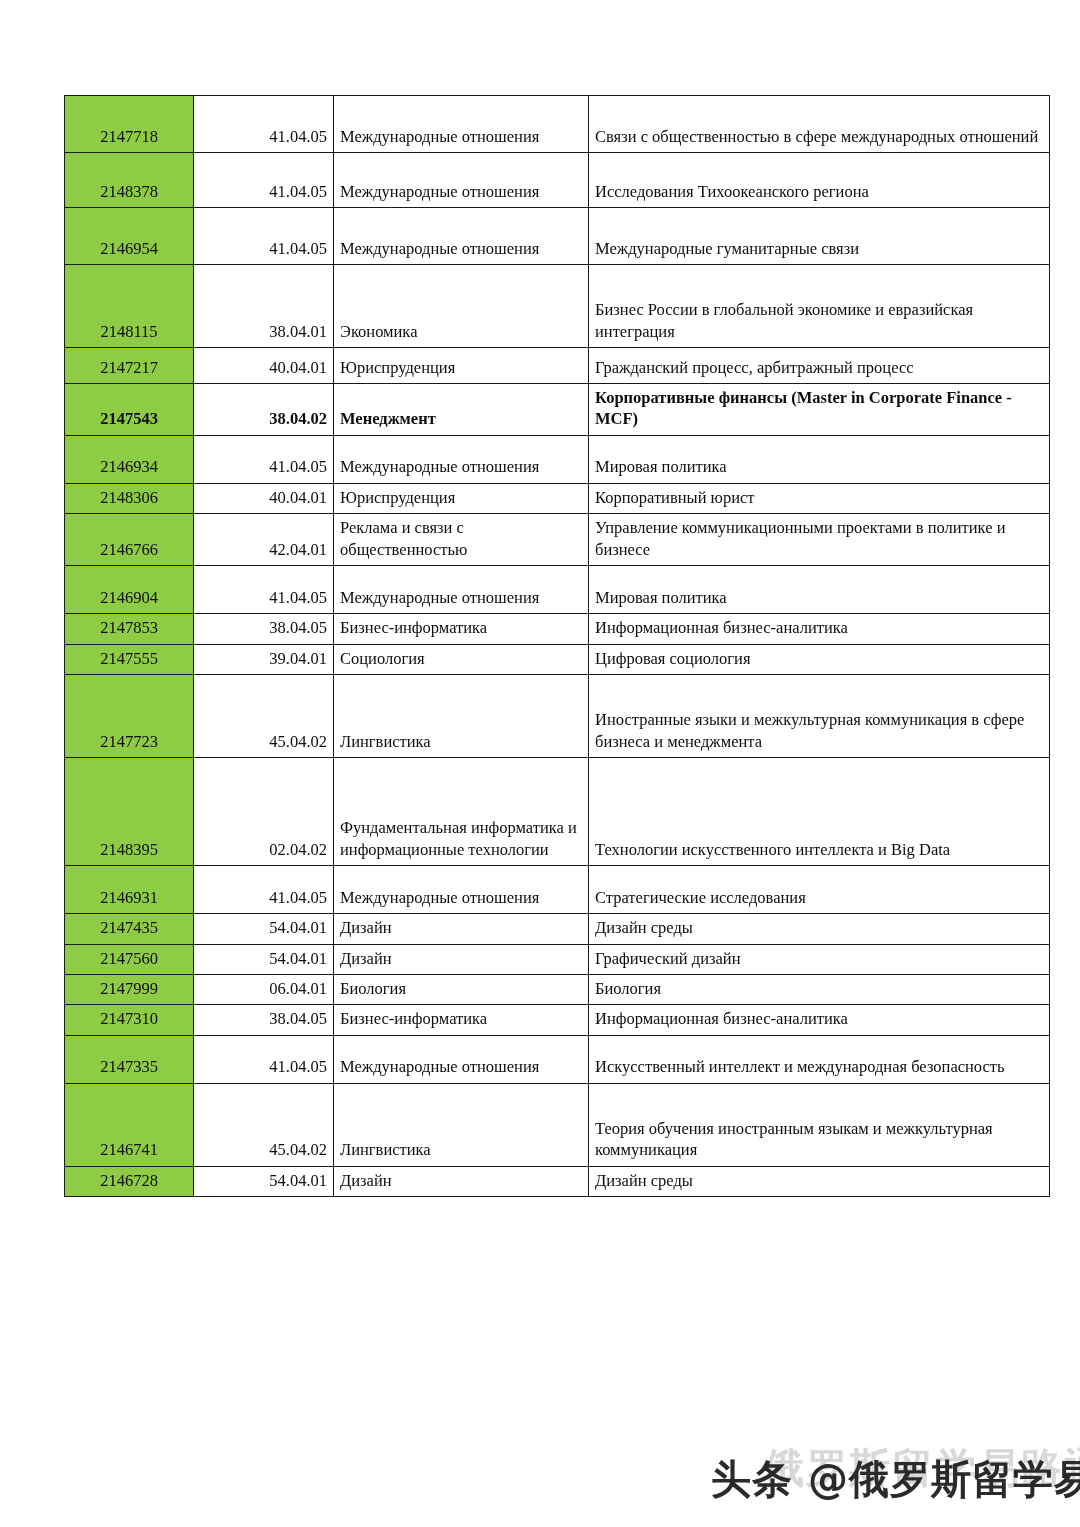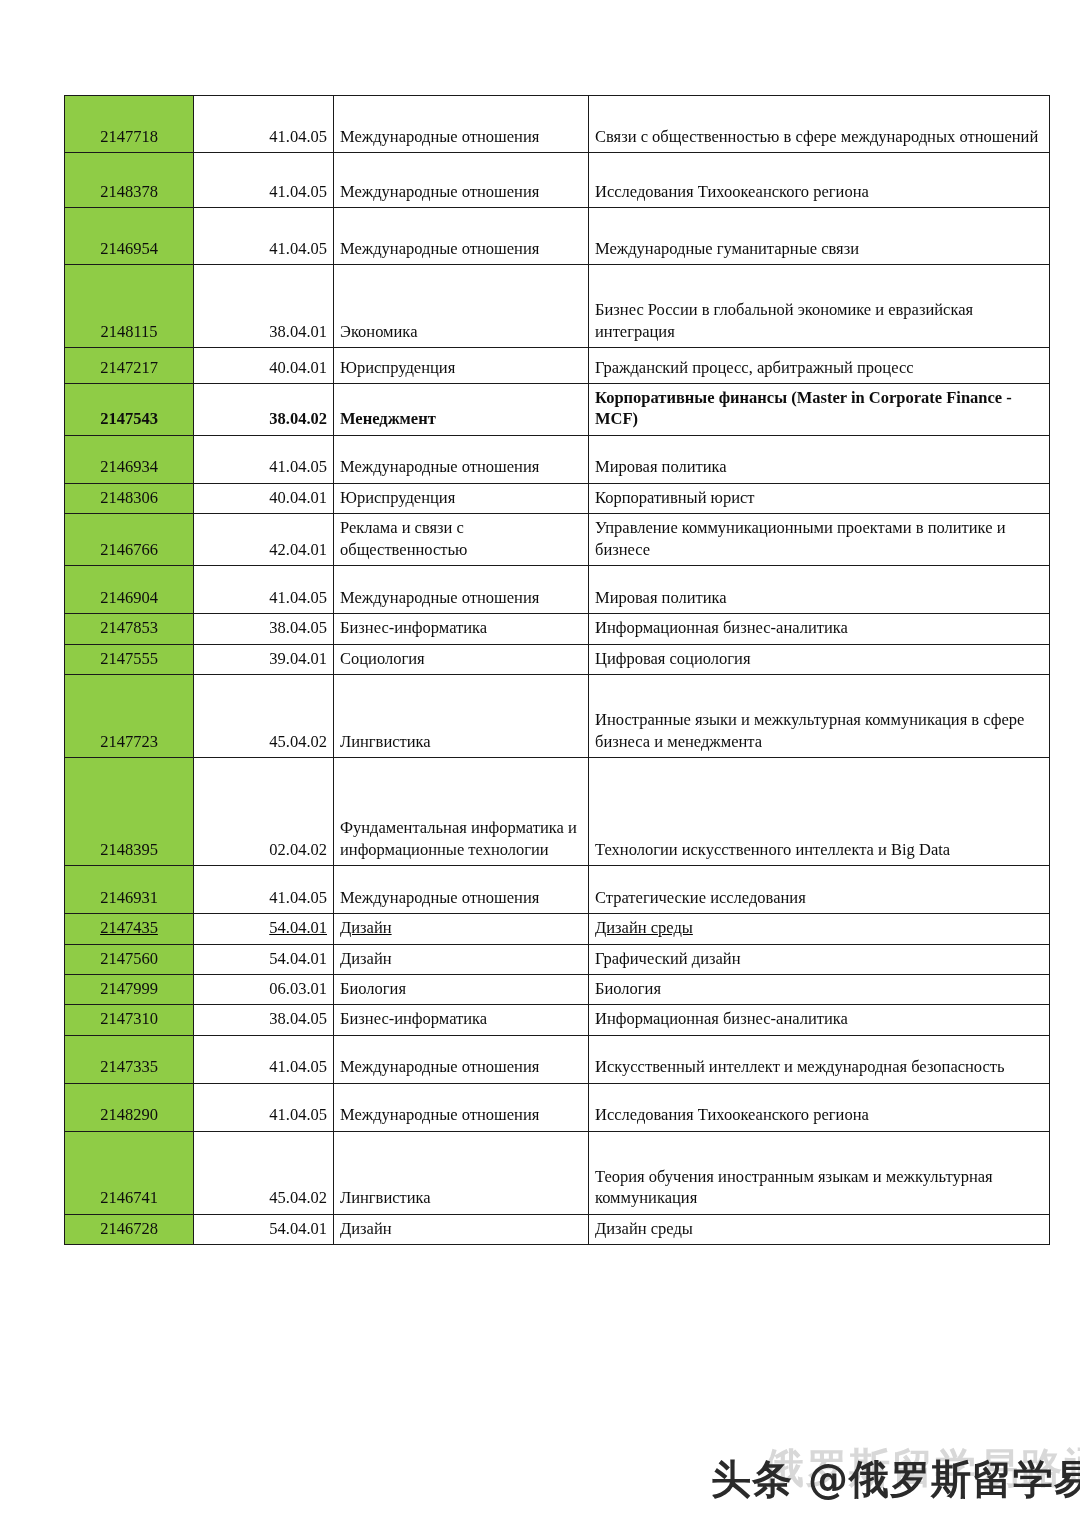--- a/index.html
+++ b/index.html
@@ -164,55 +164,49 @@
           <td class="code-cell">02.04.02</td>
           <td class="dir-cell">Фундаментальная информатика и информационные технологии</td>
           <td class="prog-cell">Технологии искусственного интеллекта и Big Data</td>
         </tr>
         <tr style="height: 48px;">
           <td class="id-cell">2146931</td>
           <td class="code-cell">41.04.05</td>
           <td class="dir-cell">Международные отношения</td>
           <td class="prog-cell">Стратегические исследования</td>
         </tr>
-        <tr style="height: 25px; text-decoration: underline;">
+        <tr style="height: 25px;">
           <td class="id-cell">2147435</td>
           <td class="code-cell">54.04.01</td>
           <td class="dir-cell">Дизайн</td>
           <td class="prog-cell">Дизайн среды</td>
         </tr>
         <tr style="height: 25px;">
           <td class="id-cell">2147560</td>
           <td class="code-cell">54.04.01</td>
           <td class="dir-cell">Дизайн</td>
           <td class="prog-cell">Графический дизайн</td>
         </tr>
         <tr style="height: 25px;">
           <td class="id-cell">2147999</td>
-          <td class="code-cell">06.03.01</td>
+          <td class="code-cell">06.04.01</td>
           <td class="dir-cell">Биология</td>
           <td class="prog-cell">Биология</td>
         </tr>
         <tr style="height: 25px;">
           <td class="id-cell">2147310</td>
           <td class="code-cell">38.04.05</td>
           <td class="dir-cell">Бизнес-информатика</td>
           <td class="prog-cell">Информационная бизнес-аналитика</td>
         </tr>
         <tr style="height: 48px; padding-left: 35px;">
           <td class="id-cell">2147335</td>
           <td class="code-cell">41.04.05</td>
           <td class="dir-cell">Международные отношения</td>
           <td class="prog-cell">Искусственный интеллект и международная безопасность</td>
-        </tr>
-        <tr style="height: 48px;">
-          <td class="id-cell">2148290</td>
-          <td class="code-cell">41.04.05</td>
-          <td class="dir-cell">Международные отношения</td>
-          <td class="prog-cell">Исследования Тихоокеанского региона</td>
         </tr>
         <tr style="height: 83px;">
           <td class="id-cell">2146741</td>
           <td class="code-cell">45.04.02</td>
           <td class="dir-cell">Лингвистика</td>
           <td class="prog-cell">Теория обучения иностранным языкам и межкультурная коммуникация</td>
         </tr>
         <tr style="height: 26px;">
           <td class="id-cell">2146728</td>
           <td class="code-cell">54.04.01</td>

